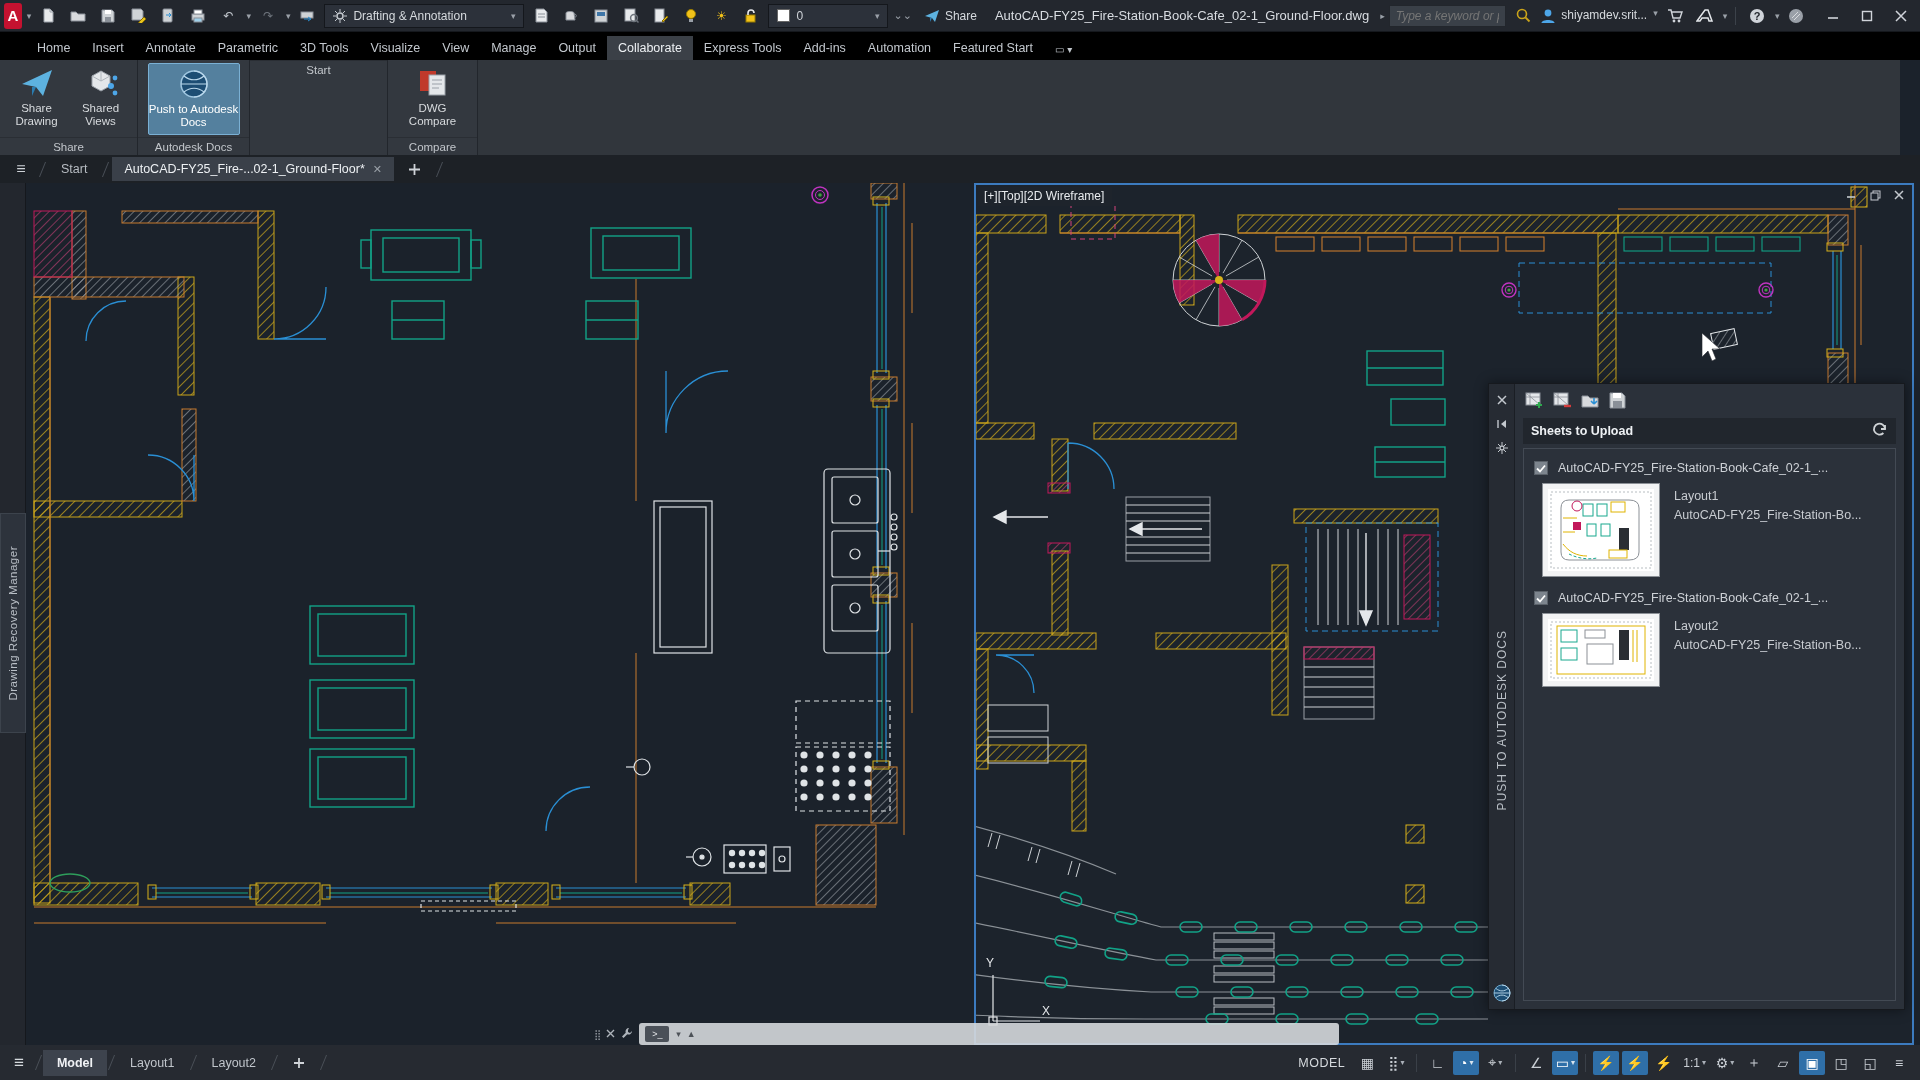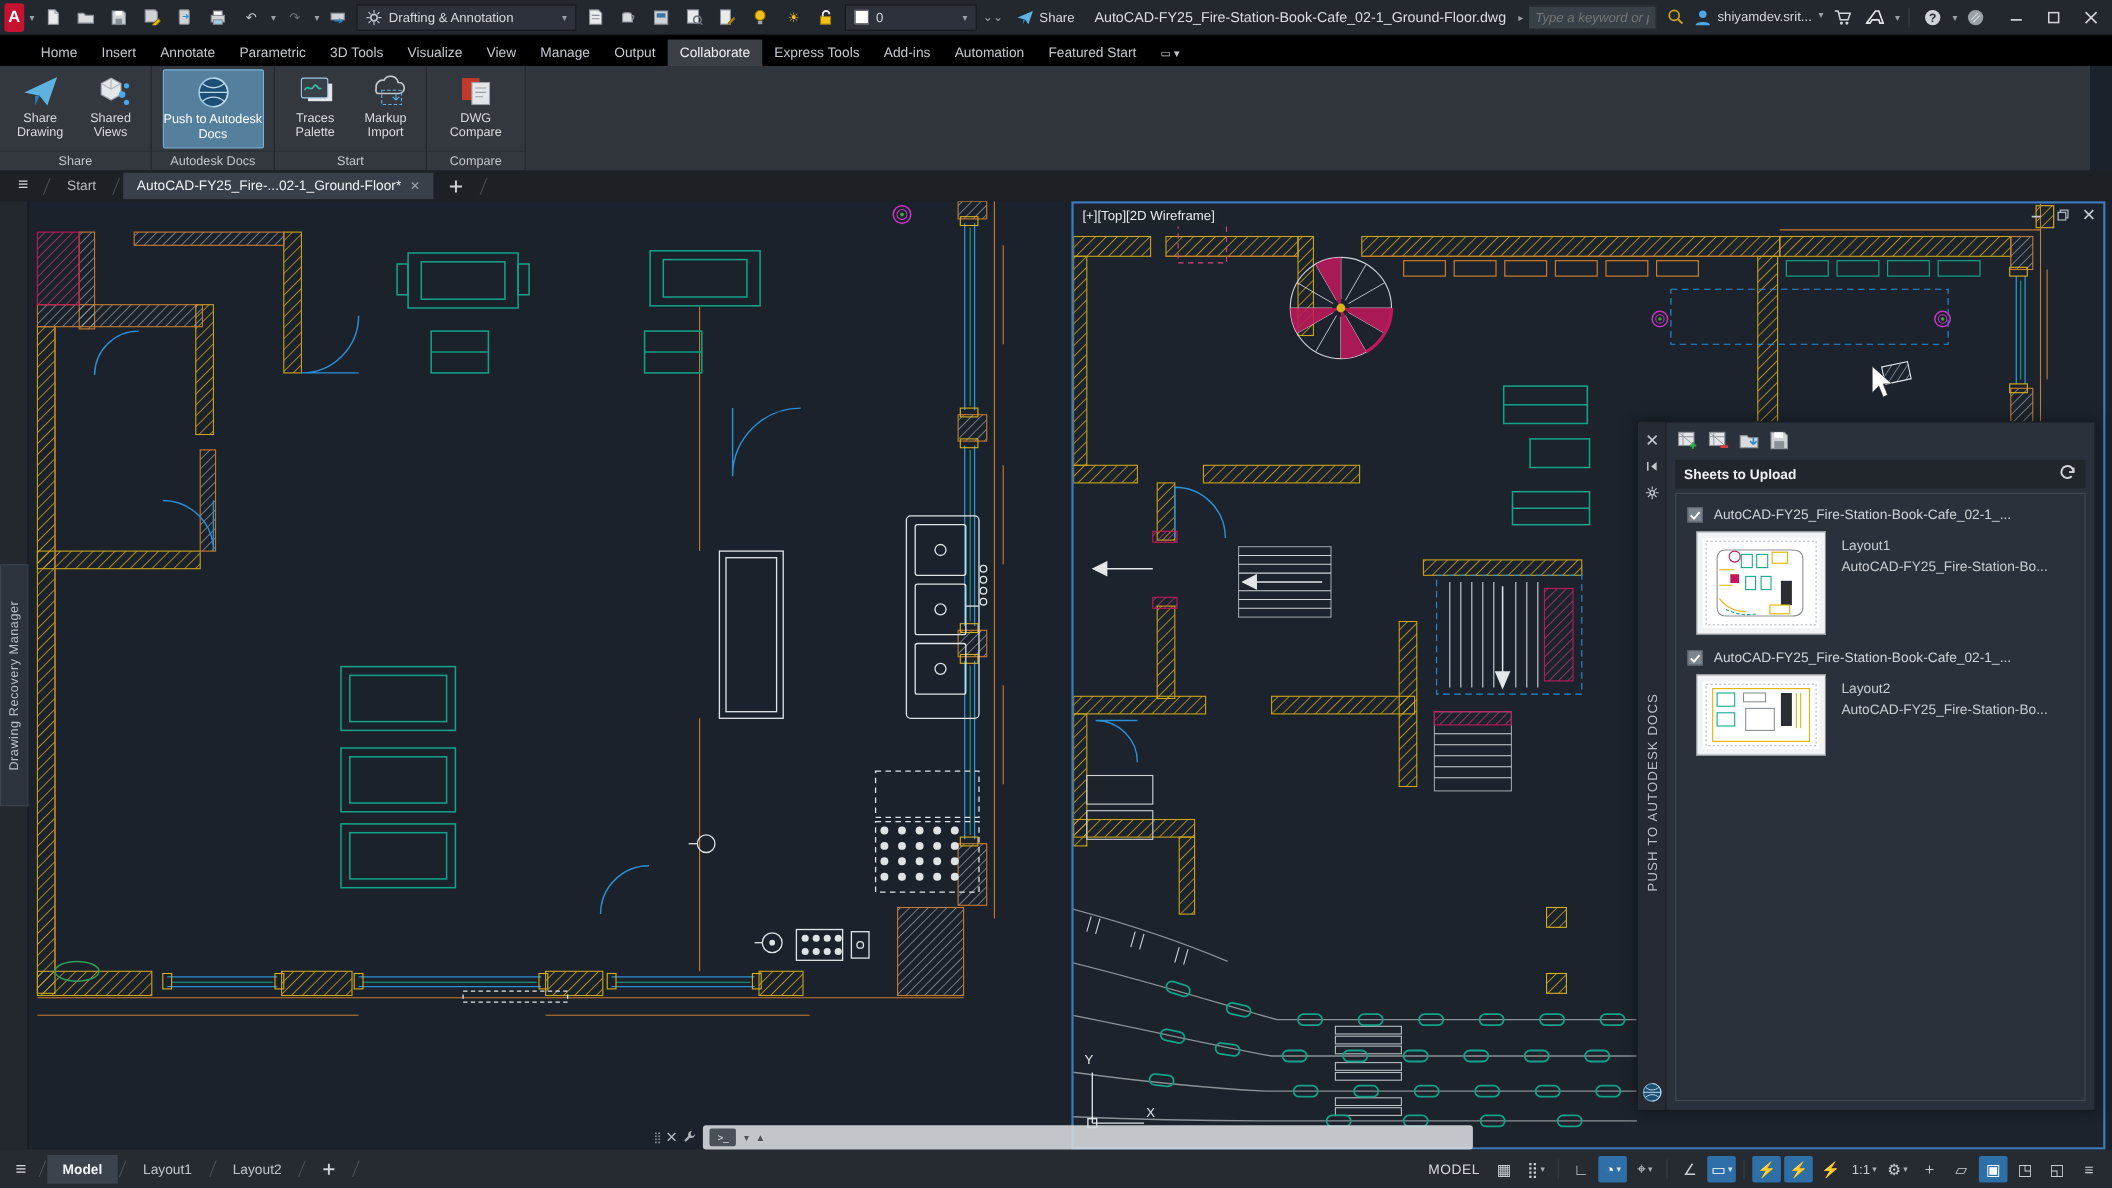--- a/index.html
+++ b/index.html
@@ -346,42 +346,20 @@
                 <circle cx="16" cy="16" r="13" fill="#1d4e74" stroke="#9fc6e0" stroke-width="1.5"></circle>
                 <path d="M16 3a13 13 0 0 1 0 26M3 16h26M6 8c6 5 14 5 20 0M6 24c6-5 14-5 20 0" fill="none" stroke="#bcd9ec" stroke-width="1.2"></path>
               </svg>
             </span>
           <span>Push to Autodesk Docs</span>
         </div>
       </div>
       <div class="rpanel-label">Autodesk Docs</div>
     </div>
     <div class="rpanel" style="width:138px;">
-      <div class="rpanel-body">
-        <div class="big-btn">
-          <span class="bicon">
-              <svg width="34" height="30">
-                <rect x="10" y="8" width="22" height="16" fill="#e4e7ea"></rect>
-                <rect x="4" y="3" width="24" height="18" rx="2" fill="#3a4048" stroke="#9fc6e0"></rect>
-                <path d="M7 14c3-6 5 2 8-3s4 4 7 1" fill="none" stroke="#35b8a0" stroke-width="1.6"></path>
-              </svg>
-            </span>
-          <span>Traces Palette</span>
-        </div>
-        <div class="big-btn">
-          <span class="bicon">
-              <svg width="36" height="30">
-                <path d="M9 12a6 6 0 0 1 7-7 7 7 0 0 1 13 2 5 5 0 0 1 1 10H10a5 5 0 0 1-1-5z" fill="none" stroke="#c3c8ce" stroke-width="1.5"></path>
-                <rect x="14" y="14" width="18" height="13" fill="none" stroke="#5db2e0" stroke-dasharray="3 2"></rect>
-                <path d="M27 17v6m0 0l-3-3m3 3l3-3" stroke="#5db2e0" fill="none"></path>
-              </svg>
-            </span>
-          <span>Markup Import</span>
-        </div>
-      </div>
       <div class="rpanel-label">Start</div>
     </div>
     <div class="rpanel" style="width:90px;">
       <div class="rpanel-body">
         <div class="big-btn">
           <span class="bicon">
               <svg width="32" height="30">
                 <rect x="3" y="3" width="16" height="20" fill="#c0392b"></rect>
                 <rect x="12" y="7" width="16" height="20" fill="#e4e7ea" stroke="#9aa0a8"></rect>
                 <path d="M15 12h10M15 16h10M15 20h7" stroke="#9aa0a8"></path>

